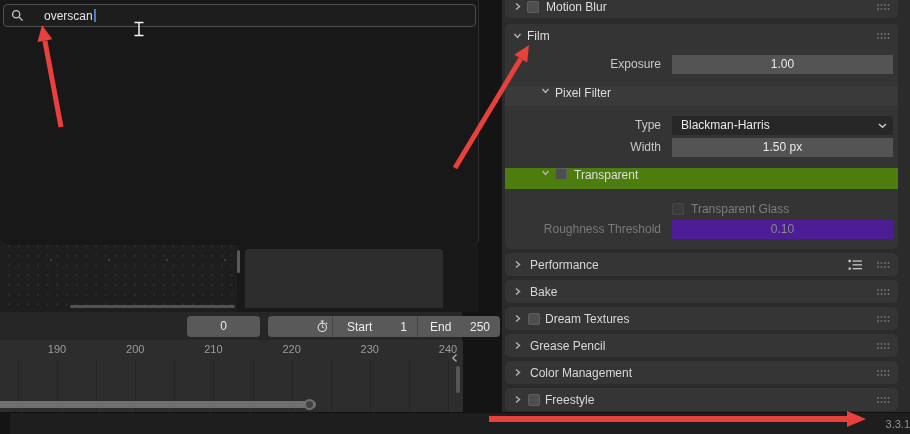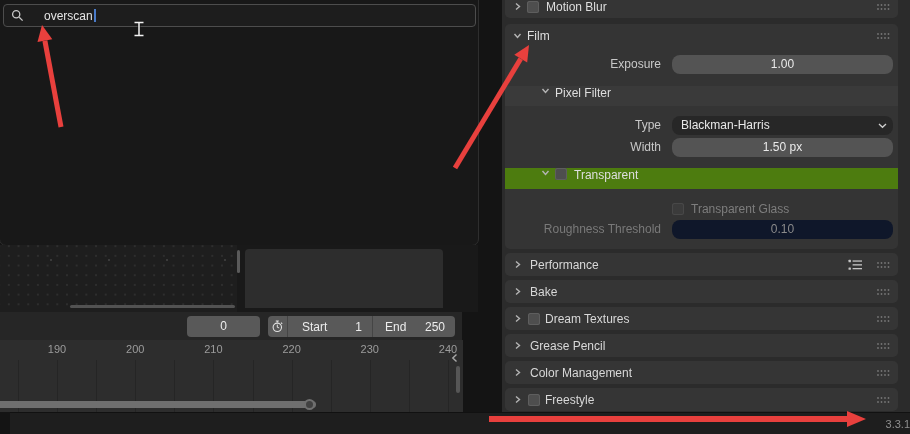--- a/index.html
+++ b/index.html
@@ -15,26 +15,26 @@
   .chev{width:9px;height:9px;flex:0 0 auto;margin-right:5px;}
   .cbox{width:12px;height:12px;border-radius:2.5px;background:#4e4e4e;box-shadow:inset 0 0 0 1px #5e5e5e;flex:0 0 auto;margin-right:7px;}
   .cbox.disabled{background:#3b3b3b;box-shadow:inset 0 0 0 1px #484848;}
   .ptitle{color:#dedede;font-size:12px;white-space:nowrap;}
   .handleicon,.presetsicon{flex:0 0 auto;}
   .presetsicon{margin-right:13px;}
   #panel-film{position:absolute;left:3px;top:24px;width:393px;height:225px;background:#343434;border-radius:5px;}
   .subhead{position:absolute;left:0;right:0;height:20px;background:#3a3a3a;display:flex;align-items:flex-start;padding-left:36px;box-sizing:border-box;}
   .frow{position:absolute;left:0;right:0;height:19px;}
   .flabel{position:absolute;left:0;top:0;width:156px;text-align:right;color:#c8c8c8;font-size:12px;line-height:19px;white-space:nowrap;}
-  .fcontrol{position:absolute;left:167px;top:0;width:221px;height:19px;border-radius:8px;font-size:12px;line-height:19px;box-sizing:border-box;}
+  .fcontrol{position:absolute;left:167px;top:0;width:221px;height:19px;border-radius:0;font-size:12px;line-height:19px;box-sizing:border-box;}
   .fvalue{background:#545454;color:#eaeaea;text-align:center;}
   .fdrop{background:#272727;color:#e9e9e9;text-align:left;padding-left:9px;}
   .fdrop .dchev{position:absolute;right:6px;top:7px;}
   .frow.disabled .flabel{color:#797979;}
-  .fvalue.disabled{background:#0f172a;color:#8a8a8a;}
+  .fvalue.disabled{background:#4c1d95;color:#8a8a8a;}
   .dlabel{position:absolute;left:186px;top:0;color:#7d7d7d;font-size:12px;line-height:14px;}
   #collapsed-panels{position:absolute;left:3px;top:253px;width:393px;display:flex;flex-direction:column;gap:4px;}
   .prow.collapsed{height:23px;display:flex;align-items:center;padding:0 8px;}
   .plabel{color:#d8d8d8;font-size:12px;margin-left:3px;white-space:nowrap;}
   #props-scroll{position:absolute;right:4px;top:2px;width:4px;height:406px;background:#575757;border-radius:2px;}
 
   
   #popup{position:absolute;left:-1px;top:-1px;width:480px;height:247px;background:#181818;border:1px solid #2e2e2e;border-radius:0 0 7px 7px;box-sizing:border-box;}
   #search-box{position:absolute;left:3px;top:4px;width:473px;height:23px;background:#1d1d1d;border:1px solid #4d4d4d;border-radius:4px;display:flex;align-items:center;padding:0 7px;box-sizing:border-box;}
   #search-text{color:#e4e4e4;font-size:12px;margin-left:20px;text-align:center;}
@@ -45,21 +45,21 @@
   #dot-grid{position:absolute;left:0;top:0;width:237px;height:67px;background-color:#1e1e1e;
     background-image:radial-gradient(circle,#3a3a3a 1.1px,transparent 1.5px),radial-gradient(circle,#2e2e2e 1px,transparent 1.3px);
     background-size:58px 58px,9.7px 9.7px;background-position:22px 44px,4px 6px;}
   #ne-vscroll{position:absolute;left:237px;top:5px;width:3px;height:23px;background:#5a5a5a;border-radius:2px;}
   #ne-panel{position:absolute;left:245px;top:4px;width:198px;height:59px;background:#2d2d2d;border-radius:4px 4px 0 0;}
   #ne-hscroll{position:absolute;left:70px;top:60px;width:165px;height:3px;background:#525252;border-radius:2px;}
 
   
   #tl-header{position:absolute;left:0;top:312px;width:462px;height:28px;background:#262626;}
   #frame-field{position:absolute;left:187px;top:4px;width:73px;height:21px;background:#595959;border-radius:4px;color:#ededed;font-size:12px;text-align:center;line-height:21px;}
-  #playback-group{position:absolute;left:268px;top:4px;width:187px;height:21px;background:#595959;border-radius:4px;display:flex;overflow:hidden;}
+  #playback-group{position:absolute;left:268px;top:4px;width:187px;height:21px;background:#595959;border-radius:4px;display:flex;overflow:hidden;padding-left:45px;}
   .pg-clock{width:19px;border-right:1px solid #454545;display:flex;align-items:center;justify-content:center;flex:0 0 auto;}
   .pg-seg{display:flex;align-items:center;justify-content:space-between;font-size:12px;color:#ededed;box-sizing:border-box;}
   #pg-start{width:85px;padding:0 10px 0 14px;border-right:1px solid #454545;}
   #pg-end{flex:1;padding:0 10px 0 12px;}
 
   
   #ruler{position:absolute;left:0;top:340px;width:463px;height:72px;background:#2d2d2d;}
   .tick{position:absolute;top:3px;transform:translateX(-50%);color:#9c9c9c;font-size:11px;}
   #ruler-grid{position:absolute;left:0;top:20px;width:100%;height:52px;
     background-image:repeating-linear-gradient(90deg,#252525 0 1px,transparent 1px 39.1px);background-position:18px 0;}

